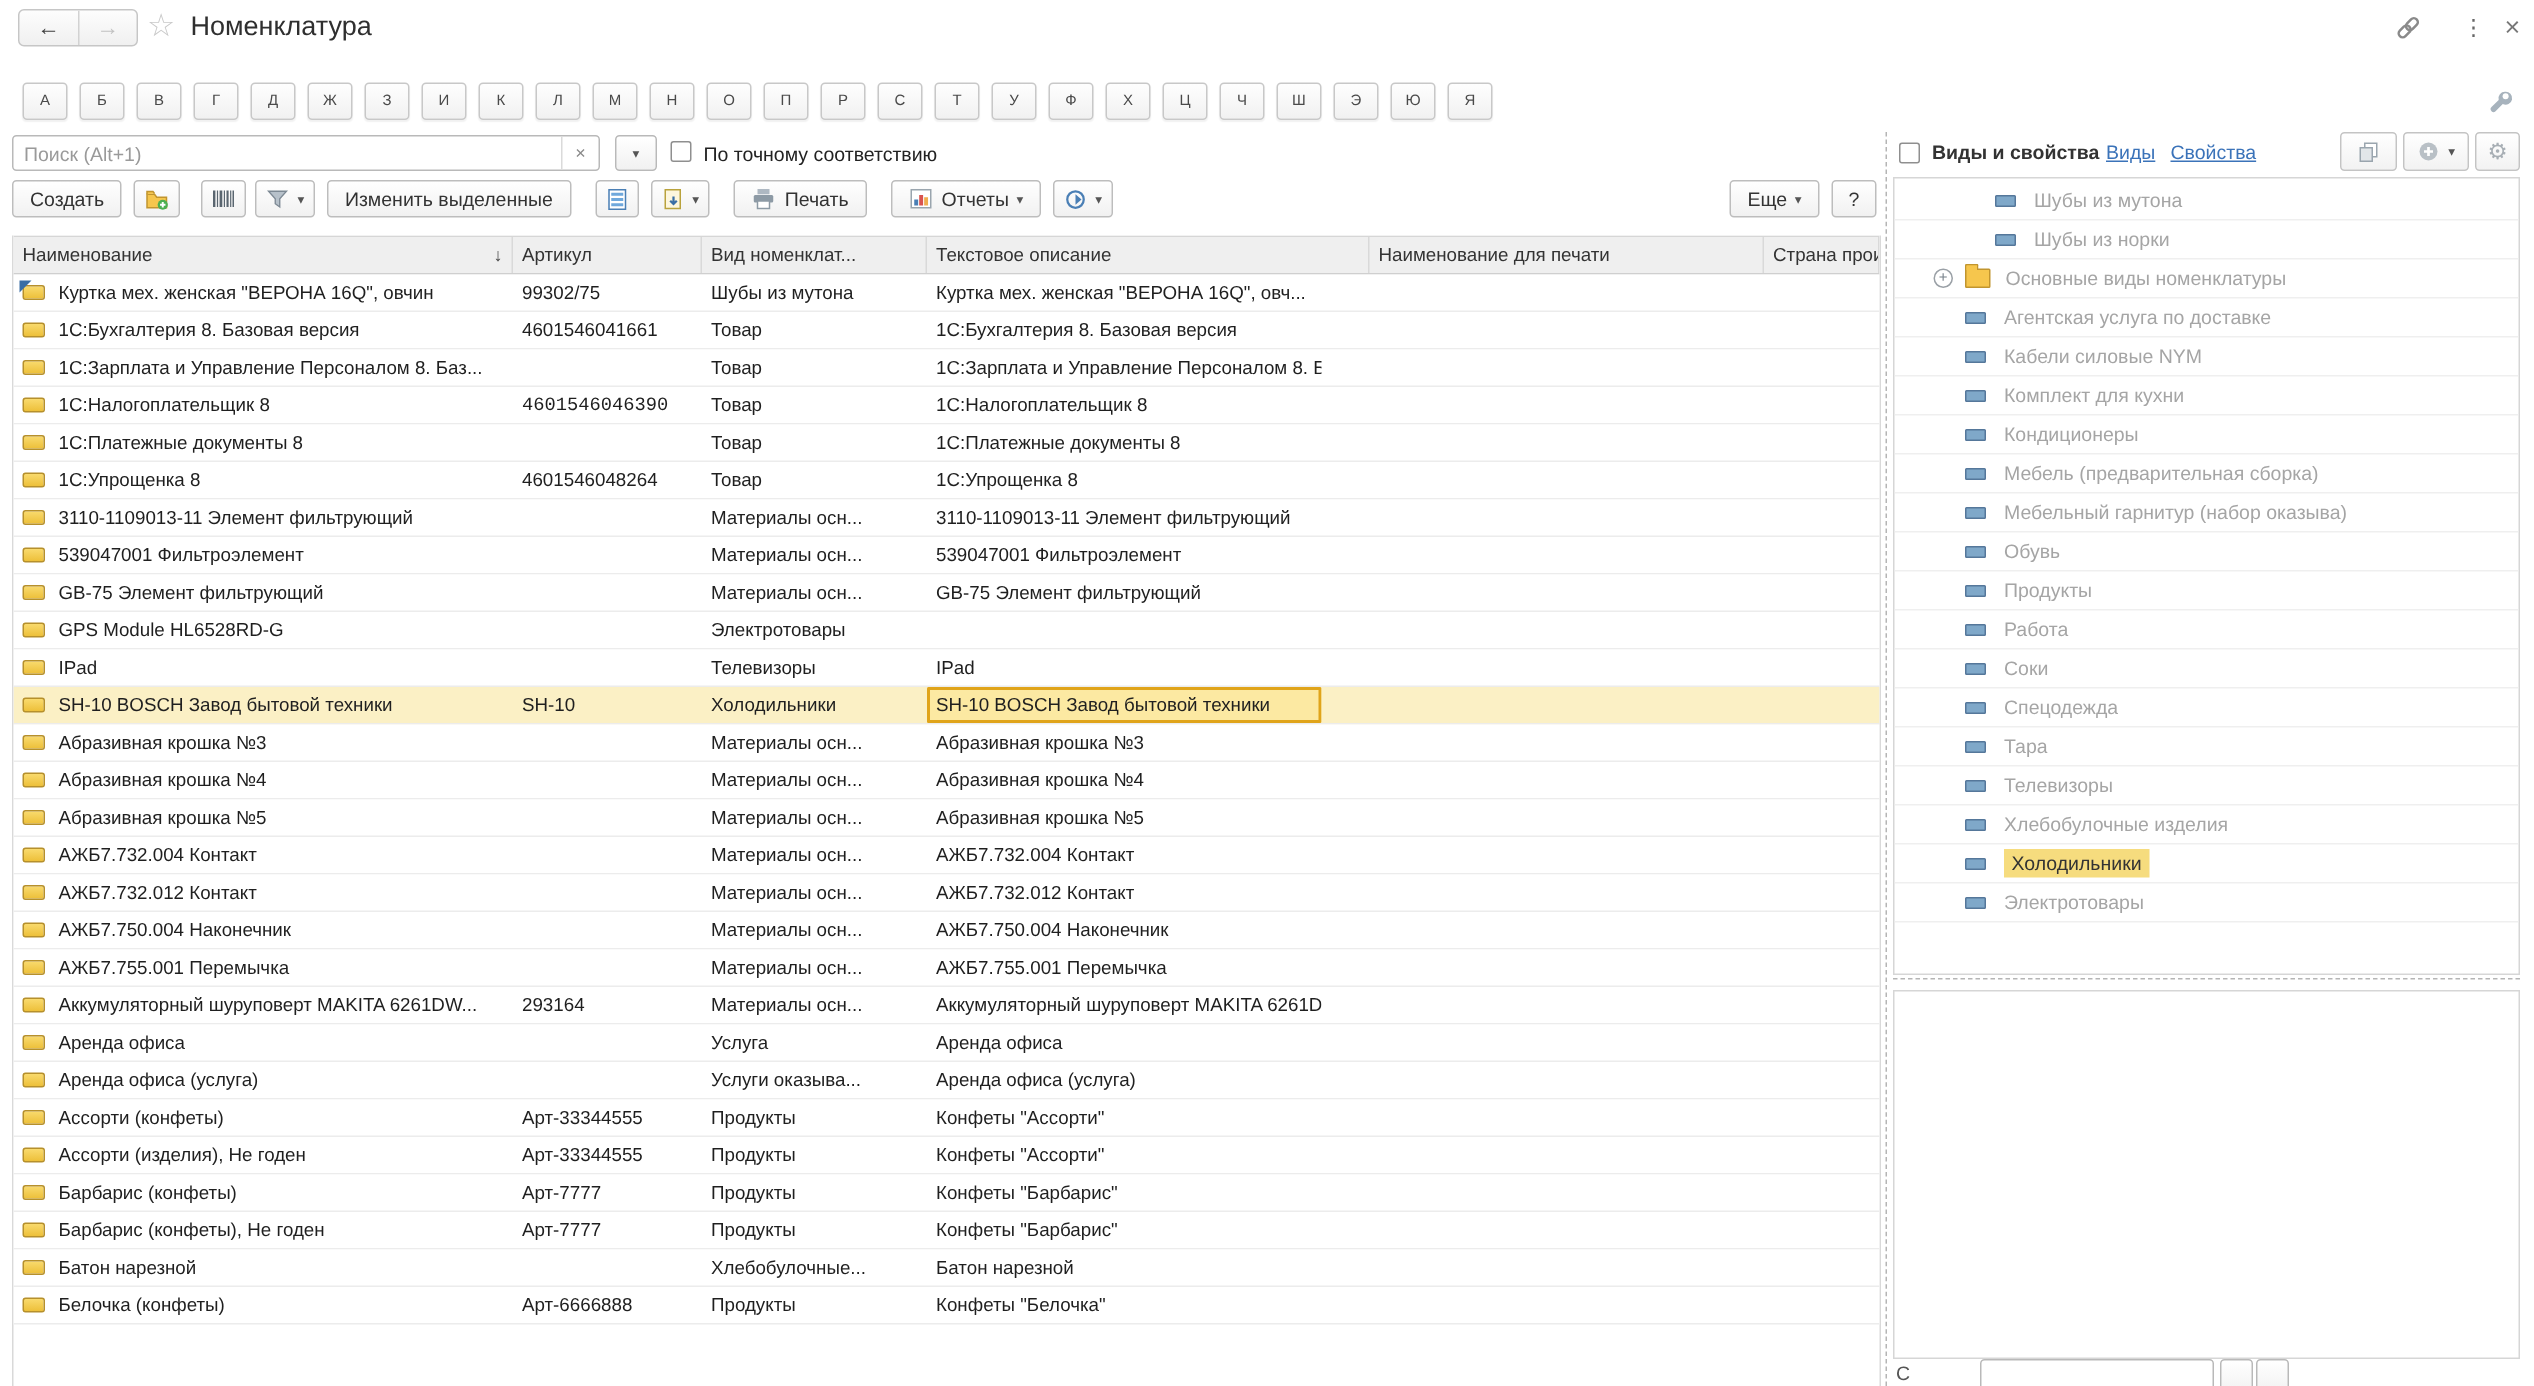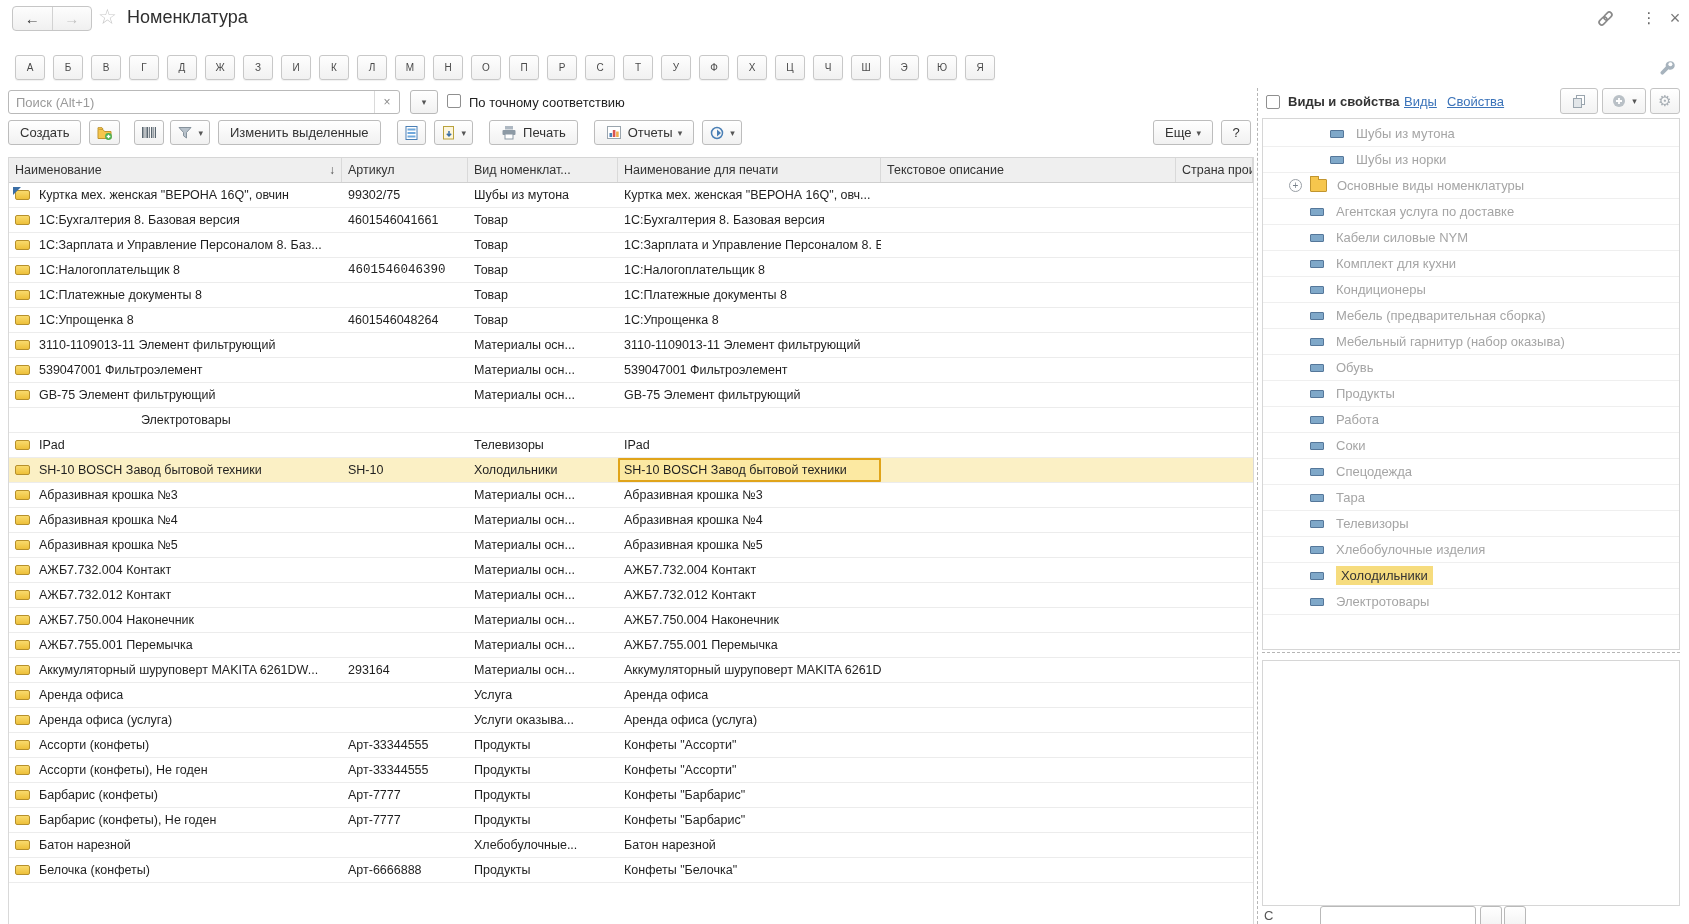--- a/index.html
+++ b/index.html
@@ -249,25 +249,25 @@
         <div class="th" style="width: 333px;">
           <span>Наименование</span>
           <span class="sort">↓</span>
         </div>
         <div class="th" style="width: 126px;">
           <span>Артикул</span>
         </div>
         <div class="th" style="width: 150px;">
           <span>Вид номенклат...</span>
         </div>
+        <div class="th" style="width: 295px;">
+          <span>Текстовое описание</span>
+        </div>
         <div class="th" style="width: 263px;">
           <span>Наименование для печати</span>
-        </div>
-        <div class="th" style="width: 295px;">
-          <span>Текстовое описание</span>
         </div>
         <div class="th" style="width: 77px;">
           <span>Страна прои</span>
         </div>
       </div>
     <div id="tbody">
         <div class="row">
           <div class="td" style="width: 333px;">
             <span class="item-icon flag"></span>
             <span>Куртка мех. женская "ВЕРОНА 16Q", овчин</span>
@@ -360,20 +360,24 @@
             <span class="item-icon"></span>
             <span>GB-75 Элемент фильтрующий</span>
           </div>
           <div class="td" style="width: 126px;"></div>
           <div class="td" style="width: 150px;">Материалы осн...</div>
           <div class="td" style="width: 263px;">GB-75 Элемент фильтрующий</div>
           <div class="td" style="width: 295px;"></div>
           <div class="td" style="width: 77px;"></div>
         </div>
         <div class="row">
+          <div class="td" style="width: 333px;">
+            <span class="item-icon"></span>
+            <span>GPS Module HL6528RD-G</span>
+          </div>
           <div class="td" style="width: 126px;"></div>
           <div class="td" style="width: 150px;">Электротовары</div>
           <div class="td" style="width: 263px;"></div>
           <div class="td" style="width: 295px;"></div>
           <div class="td" style="width: 77px;"></div>
         </div>
         <div class="row">
           <div class="td" style="width: 333px;">
             <span class="item-icon"></span>
             <span>IPad</span>
@@ -512,21 +516,21 @@
           </div>
           <div class="td" style="width: 126px;">Арт-33344555</div>
           <div class="td" style="width: 150px;">Продукты</div>
           <div class="td" style="width: 263px;">Конфеты "Ассорти"</div>
           <div class="td" style="width: 295px;"></div>
           <div class="td" style="width: 77px;"></div>
         </div>
         <div class="row">
           <div class="td" style="width: 333px;">
             <span class="item-icon"></span>
-            <span>Ассорти (конфеты), Не годен</span>
+            <span>Ассорти (изделия), Не годен</span>
           </div>
           <div class="td" style="width: 126px;">Арт-33344555</div>
           <div class="td" style="width: 150px;">Продукты</div>
           <div class="td" style="width: 263px;">Конфеты "Ассорти"</div>
           <div class="td" style="width: 295px;"></div>
           <div class="td" style="width: 77px;"></div>
         </div>
         <div class="row">
           <div class="td" style="width: 333px;">
             <span class="item-icon"></span>

